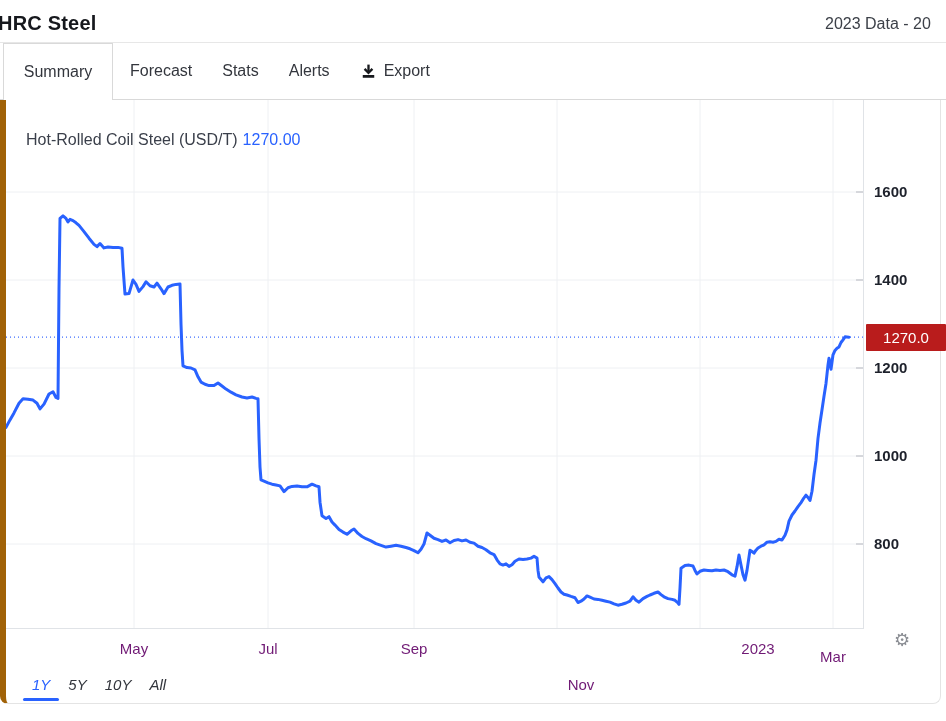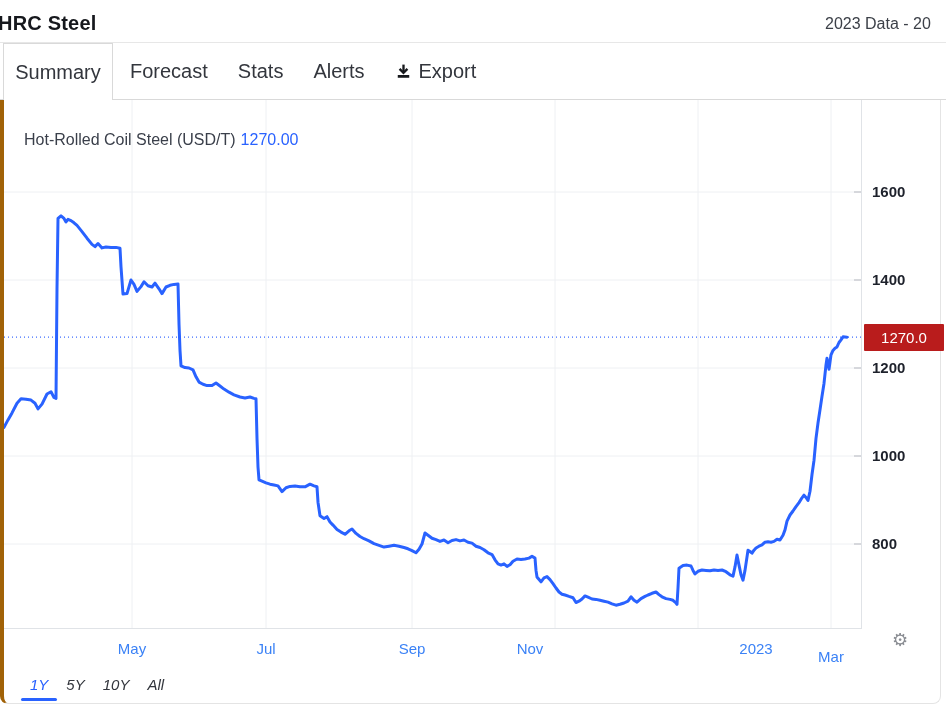--- a/index.html
+++ b/index.html
@@ -7,42 +7,42 @@
   body { font-family:"Liberation Sans","DejaVu Sans",sans-serif; color:#1f2430; }
   .page { position:relative; width:946px; height:721px; background:#fff; overflow:hidden; }
 
   
   .header { position:relative; height:43px; border-bottom:1px solid #e7e7e7; background:#fff; }
   .header h1 { position:absolute; left:-2px; top:12px; font-size:20px; font-weight:bold; color:#16181d; letter-spacing:.2px; white-space:nowrap; }
   .header .right-text { position:absolute; left:825px; top:15px; font-size:16px; color:#3c4048; white-space:nowrap; }
 
   
   .tabs { position:relative; display:flex; align-items:stretch; height:57px; border-bottom:1px solid #d9d9d9; background:#fff; padding-left:3px; }
-  .tab { display:flex; align-items:center; justify-content:center; font-size:20px; color:#33363d; padding:0 15px; cursor:pointer; white-space:nowrap; }
+  .tab { display:flex; align-items:center; justify-content:center; font-size:16px; color:#33363d; padding:0 15px; cursor:pointer; white-space:nowrap; }
   .tab.active { width:110px; padding:0; background:#fff; border:1px solid #d9d9d9; border-bottom:0; height:57px; margin-bottom:-1px; margin-right:2px; }
   .tab .dl-icon { display:inline-block; margin-right:7px; line-height:0; }
 
   
-  .widget { position:relative; width:941px; height:604px; border-left:4px solid #a16207; border-right:1px solid #e4e4e4; border-bottom:1px solid #e4e4e4; border-radius:0 0 8px 8px; background:#fff; }
+  .widget { position:relative; width:941px; height:604px; border-left:6px solid #a16207; border-right:1px solid #e4e4e4; border-bottom:1px solid #e4e4e4; border-radius:0 0 8px 8px; background:#fff; }
   .plot { position:absolute; left:0; top:0; width:858px; height:529px; }
   .plot svg { display:block; width:858px; height:529px; }
   .grid   { stroke:#eef0f3; stroke-width:1; }
   .axis   { stroke:#e0e3e7; stroke-width:1; }
   .tick   { stroke:#b5b8bf; stroke-width:1; }
   .dotted { stroke:#3d6dff; stroke-width:1.2; stroke-dasharray:1 3; }
   .price-line { fill:none; stroke:#2962FF; stroke-width:3; stroke-linejoin:round; stroke-linecap:round; }
 
   .chart-title { position:absolute; left:20px; top:31px; font-size:16px; white-space:nowrap; }
   .chart-title .name { color:#3a3f4a; }
   .chart-title .val  { color:#2962FF; margin-left:5px; }
 
   .y-label { position:absolute; left:868px; font-size:15px; color:#1d212b; white-space:nowrap;font-weight:bold; }
   .price-badge { position:absolute; left:860px; width:80px; height:27px; background:#b91c1c; color:#fff;
                  font-size:15px; display:flex; align-items:center; justify-content:center; border-radius:1px; }
-  .x-label { position:absolute; top:540px; transform:translateX(-50%); font-size:15px; color:#3b82f6; white-space:nowrap; }
+  .x-label { position:absolute; top:540px; transform:translateX(-50%); font-size:15px; color:#701a75; white-space:nowrap; }
 
   .gear { position:absolute; left:888px; top:531px; font-size:18px; color:#8a8d93; font-family:"DejaVu Sans",sans-serif; cursor:pointer; line-height:1; }
 
   .ranges { position:absolute; left:0; top:565px; height:38px; display:flex; align-items:center; padding-left:17px;font-style:italic; }
   .range { position:relative; font-size:15px; color:#33363d; padding:0 9px; height:38px; display:flex; align-items:center; cursor:pointer; }
   .range.active { color:#2962FF; }
   .range.active::after { content:""; position:absolute; left:0; right:0; bottom:2px; height:3px; background:#2962FF; border-radius:2px; }
 </style>
 </head>
 <body>
@@ -111,21 +111,21 @@
         <span class="y-label" style="top: 171px;">1400</span>
         <span class="y-label" style="top: 259px;">1200</span>
         <span class="y-label" style="top: 347px;">1000</span>
         <span class="y-label" style="top: 435px;">800</span>
       </div>
     <div class="price-badge" id="price-badge" style="top: 224px;">1270.0</div>
     <div id="x-axis">
         <span class="x-label" style="left: 128px;">May</span>
         <span class="x-label" style="left: 262px;">Jul</span>
         <span class="x-label" style="left: 408px;">Sep</span>
-        <span class="x-label" style="left: 526px;">Nov</span>
+        <span class="x-label" style="left: 575px; margin-top: 36px;">Nov</span>
         <span class="x-label" style="left: 722px; margin-left: 30px;">2023</span>
         <span class="x-label" style="left: 827px; margin-top: 8px;">Mar</span>
       </div>
 
     <div class="gear">⚙</div>
 
     <div class="ranges" id="ranges">
         <span class="range active">1Y</span>
         <span class="range">5Y</span>
         <span class="range">10Y</span>

